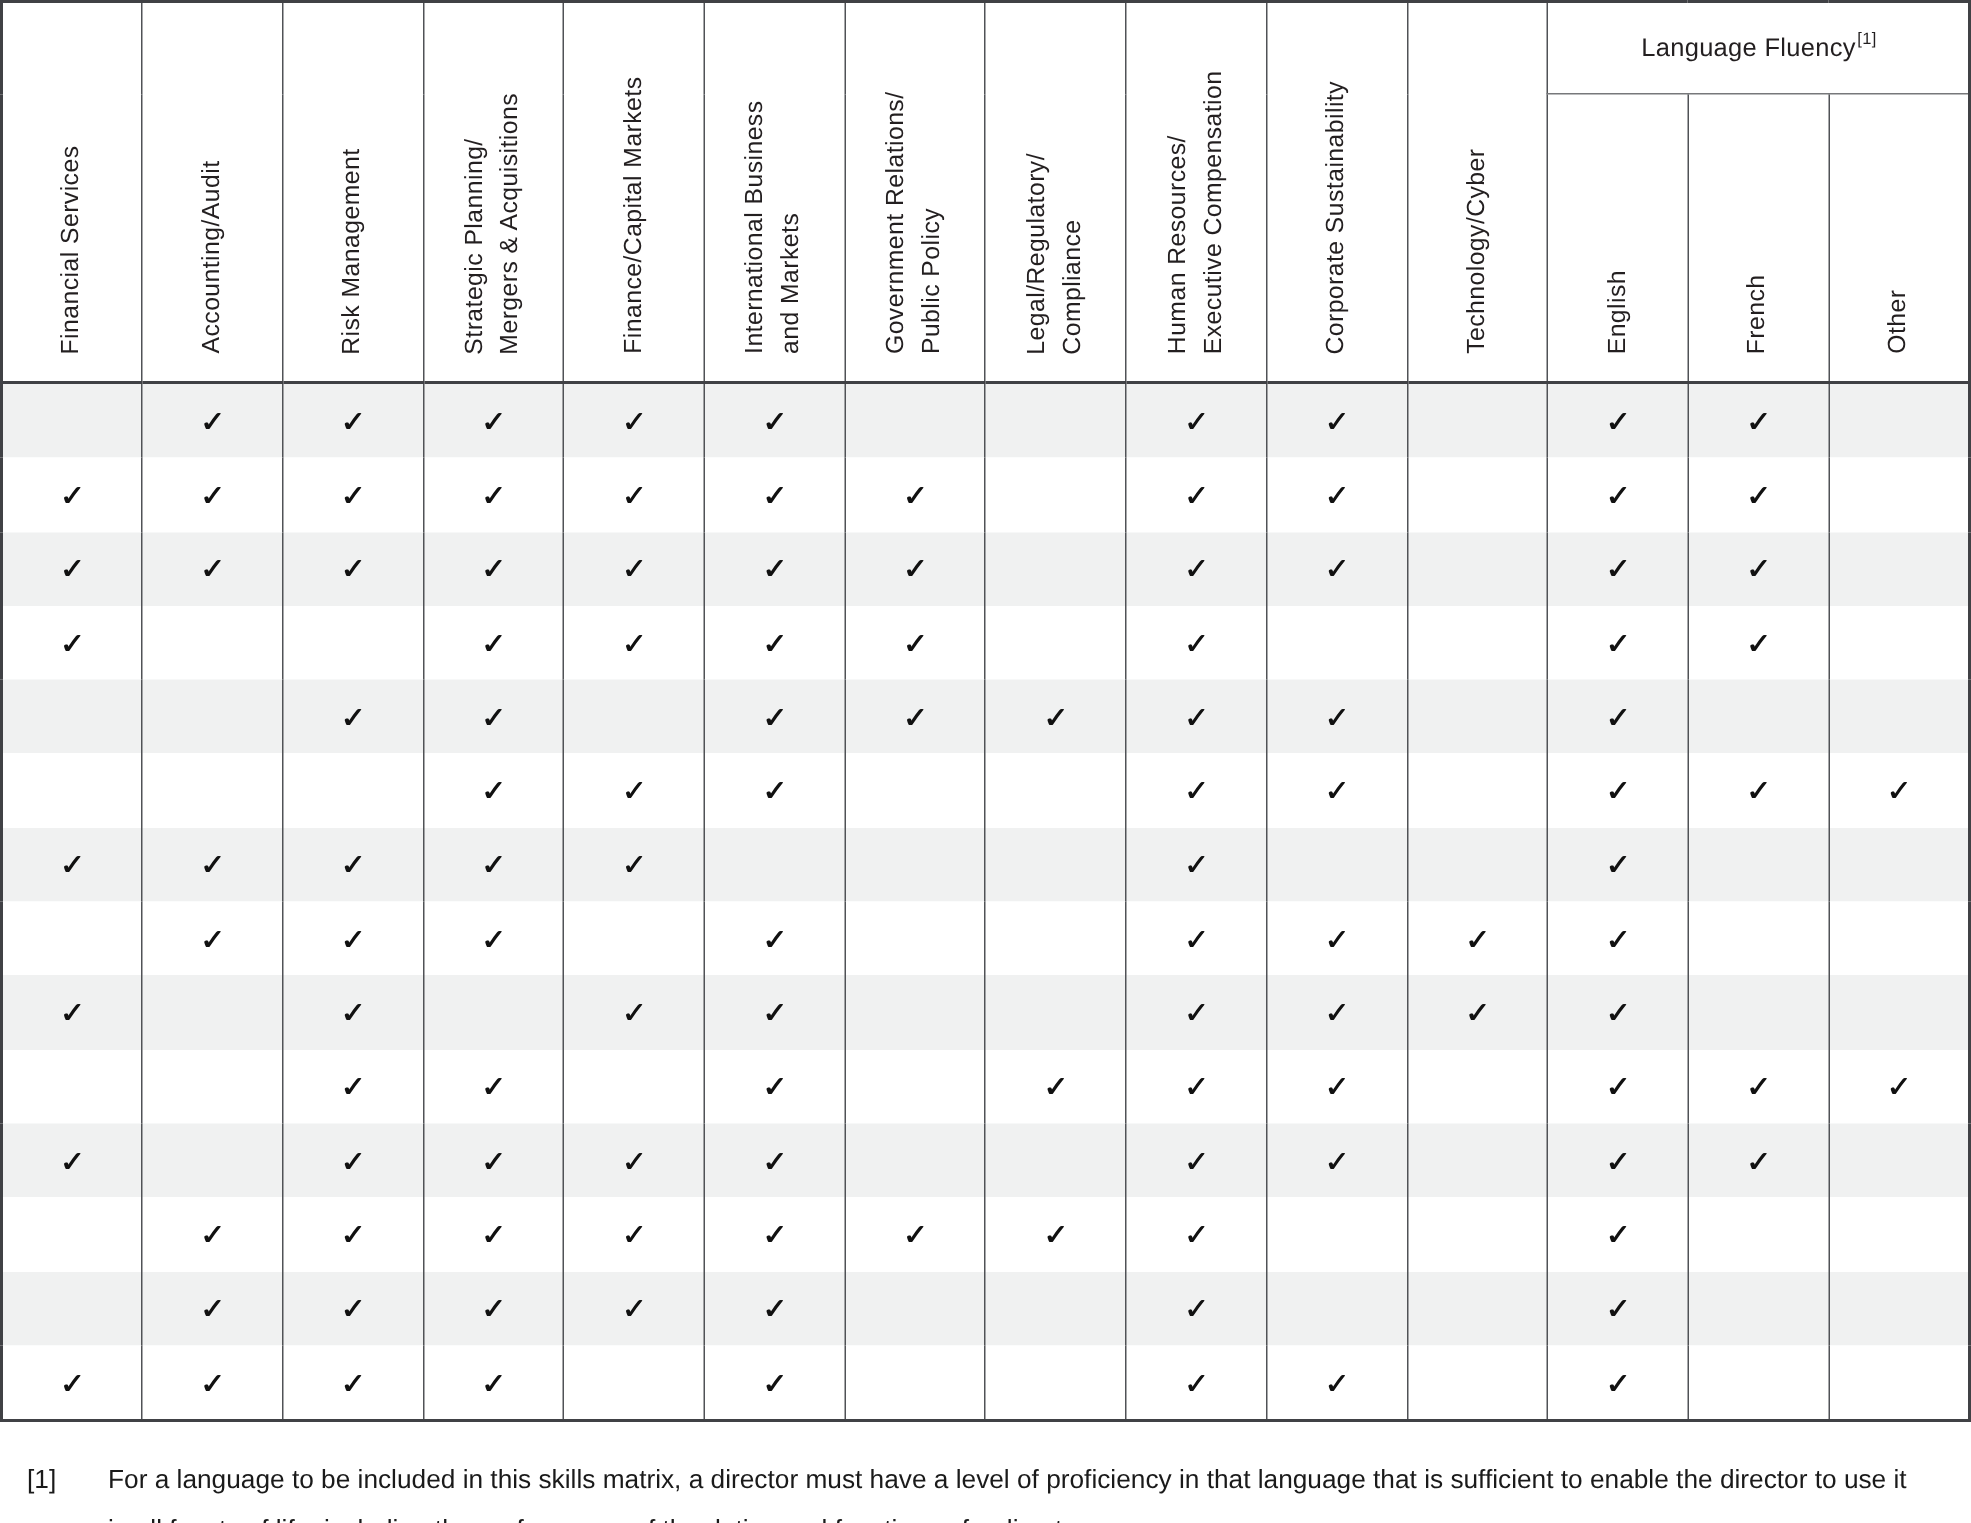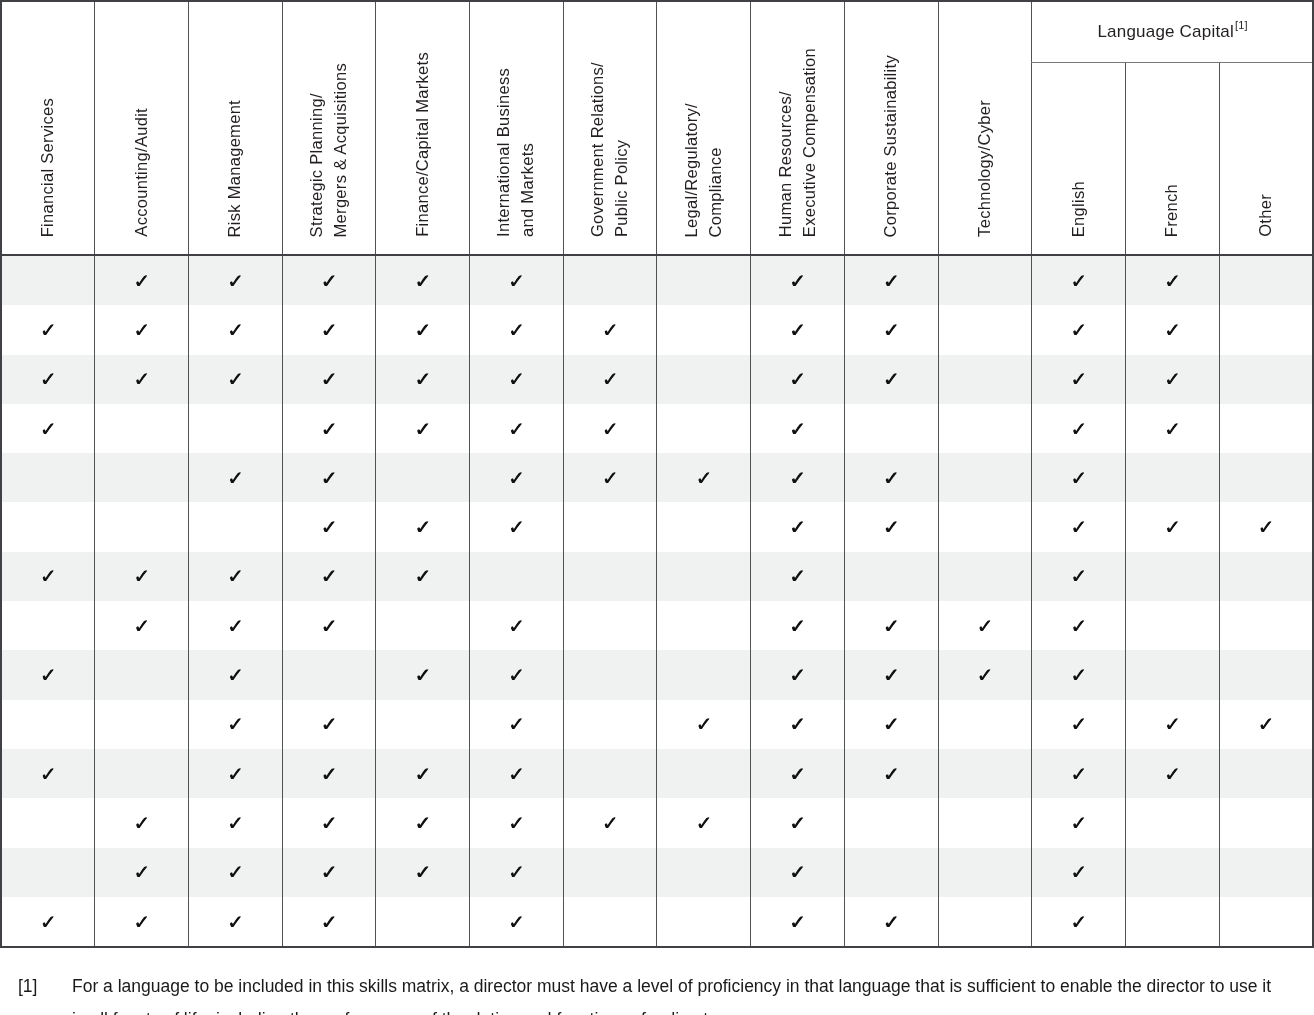--- a/index.html
+++ b/index.html
@@ -142,21 +142,21 @@
 and Markets</div></th>
           <th class="skill" rowspan="2"><div class="vlabel">Government Relations/
 Public Policy</div></th>
           <th class="skill" rowspan="2"><div class="vlabel">Legal/Regulatory/
 Compliance</div></th>
           <th class="skill" rowspan="2"><div class="vlabel">Human Resources/
 Executive Compensation</div></th>
           <th class="skill" rowspan="2"><div class="vlabel">Corporate Sustainability</div></th>
           <th class="skill" rowspan="2"><div class="vlabel">Technology/Cyber</div></th>
           <th class="lang-group" id="lang-group-th" colspan="3">
-          <span>Language Capital</span><sup>[1]</sup>
+          <span>Language Fluency</span><sup>[1]</sup>
         </th>
       </tr>
       <tr id="header-row-2">
           <th class="lang"><div class="vlabel">English</div></th>
           <th class="lang"><div class="vlabel">French</div></th>
           <th class="lang"><div class="vlabel">Other</div></th>
         </tr>
     </thead>
     <tbody id="matrix-body">
         <tr>

